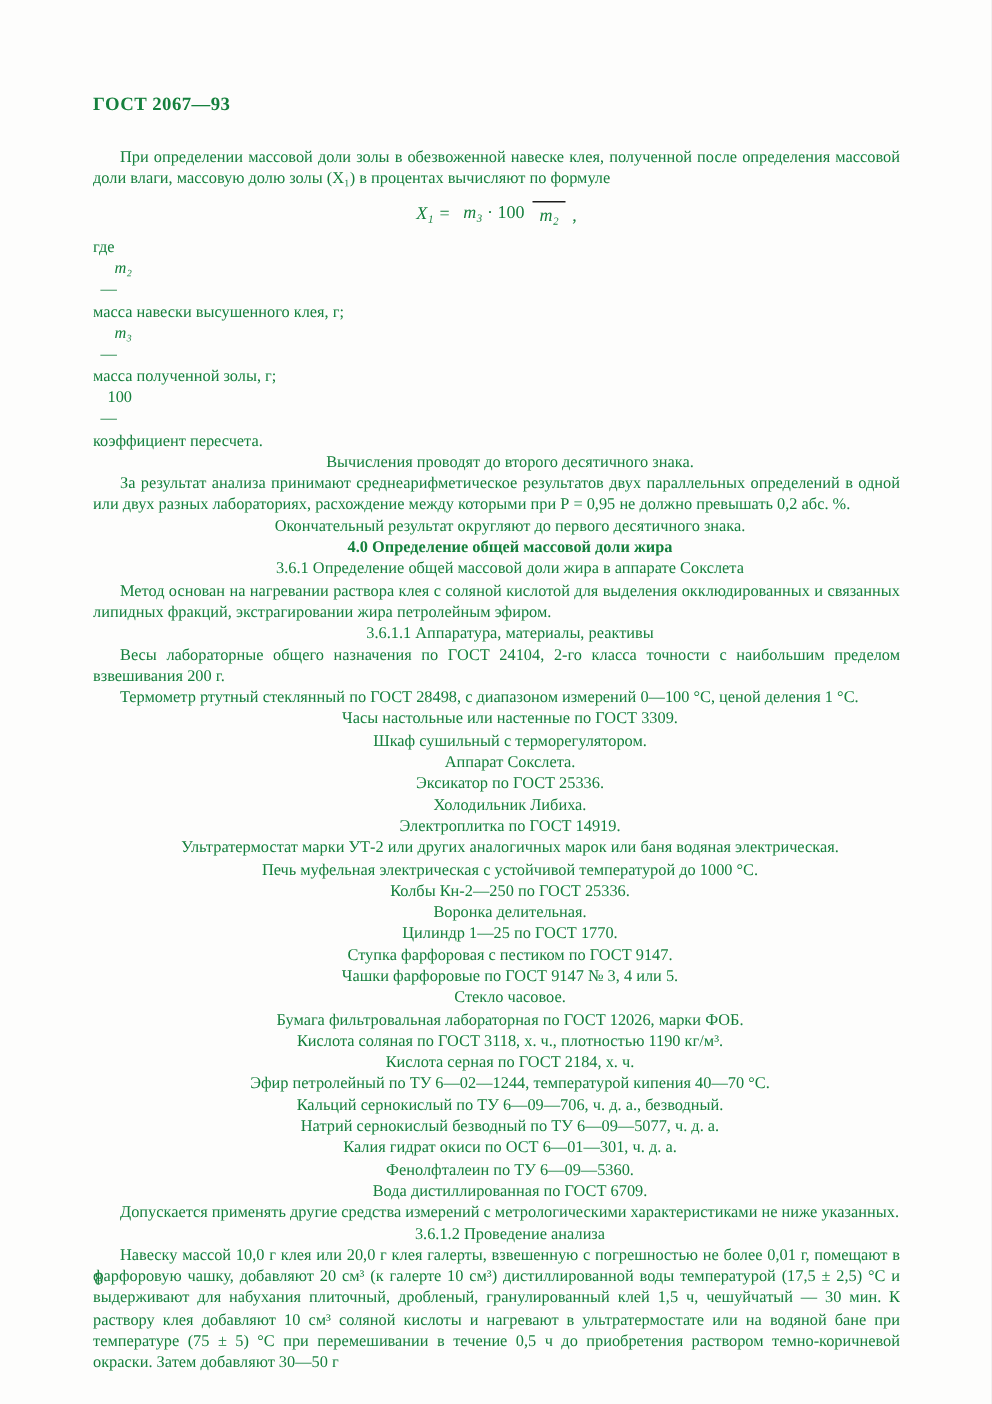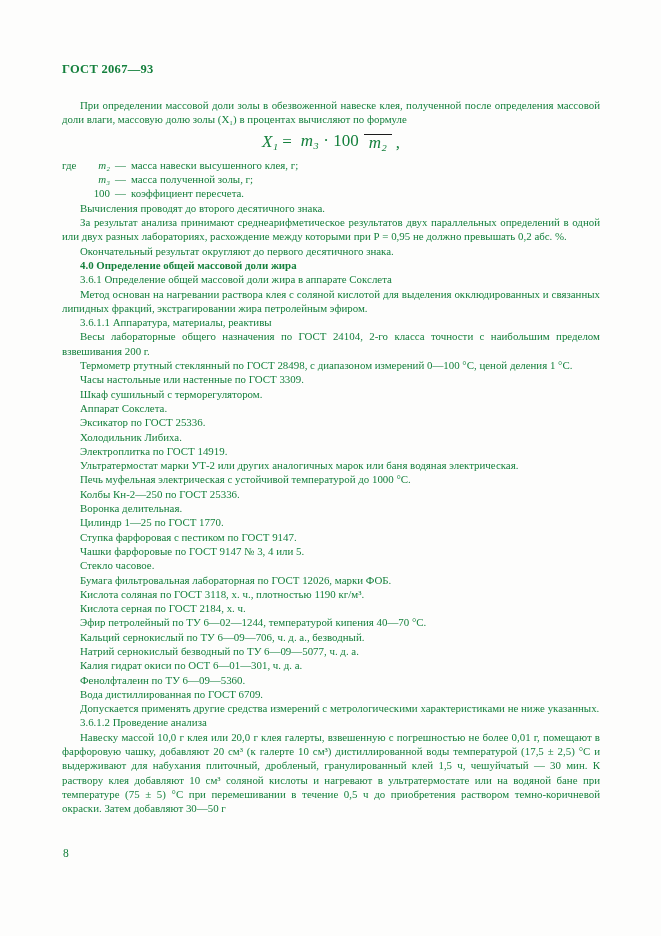--- a/index.html
+++ b/index.html
@@ -25,51 +25,51 @@
     font-size: 10.9px;
     line-height: 14.3px;
     text-align: justify;
   }
   .content p {
     margin: 0;
     text-indent: 18px;
   }
   .content p.nw {
     white-space: nowrap;
-    text-align: left;
+    text-align: center;
   }
   .content p.bold { font-weight: bold; }
   
   .formula-row {
     display: flex;
     justify-content: center;
     align-items: center;
     margin: 7px 0 8px;
-    font-size: 17px;
+    font-size: 12px;
   }
   .formula-var { font-style: italic; padding-right: 4px; }
   .formula-eq { padding-right: 4px; }
   .frac {
     display: inline-flex;
     flex-direction: row;
     align-items: center;
   }
   .frac .num {
     padding: 0 5px 1px;
   }
   .frac .den {
     border-top: 1px solid #1c1c1c;
     padding: 1px 5px 0;
     align-self: stretch;
     text-align: center;
   }
   .m-var { font-style: italic; }
   .formula-comma { padding-left: 4px; align-self: flex-end; }
   
-  .where-row { display: flex; }
+  .where-row { display: flex; flex-direction: column; }
   .where-lead { width: 22px; flex: none; }
   .where-term { width: 26px; flex: none; text-align: right; font-style: italic; }
   .where-term.upright { font-style: normal; }
   .where-dash { flex: none; padding: 0 5px; }
   .where-text { flex: 1; text-align: left; }
   .page-number {
     position: absolute;
     left: 63px;
     top: 847px;
     font-size: 11.5px;

